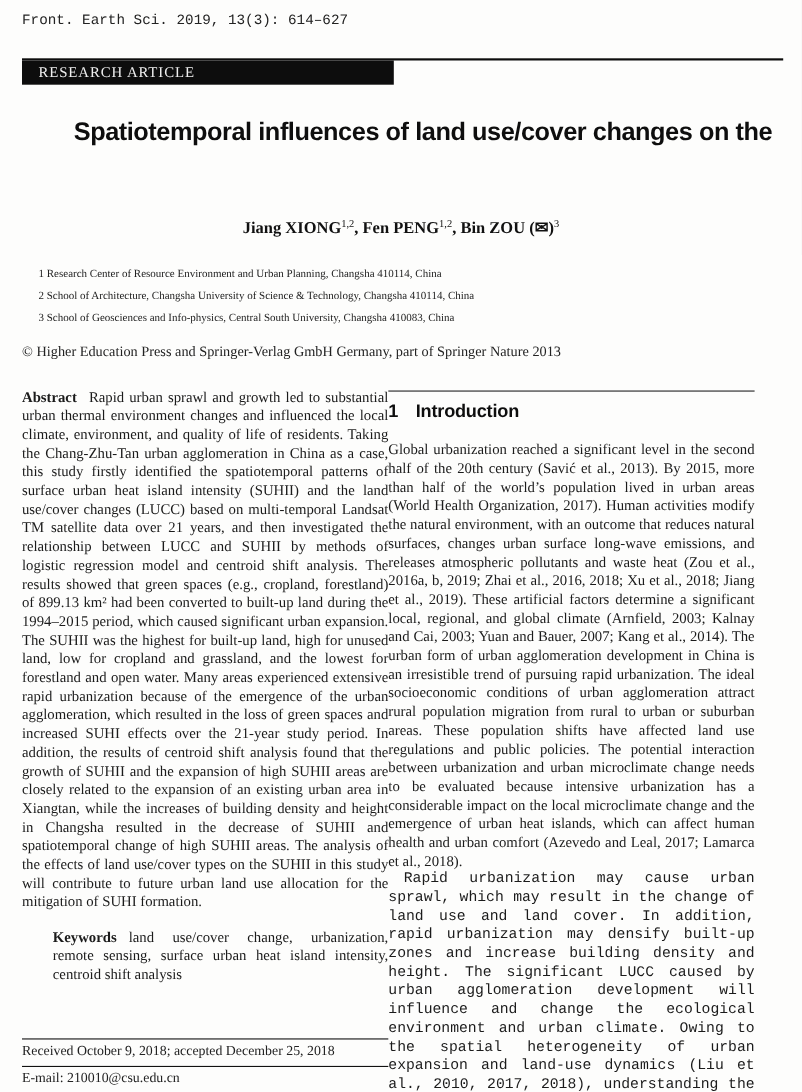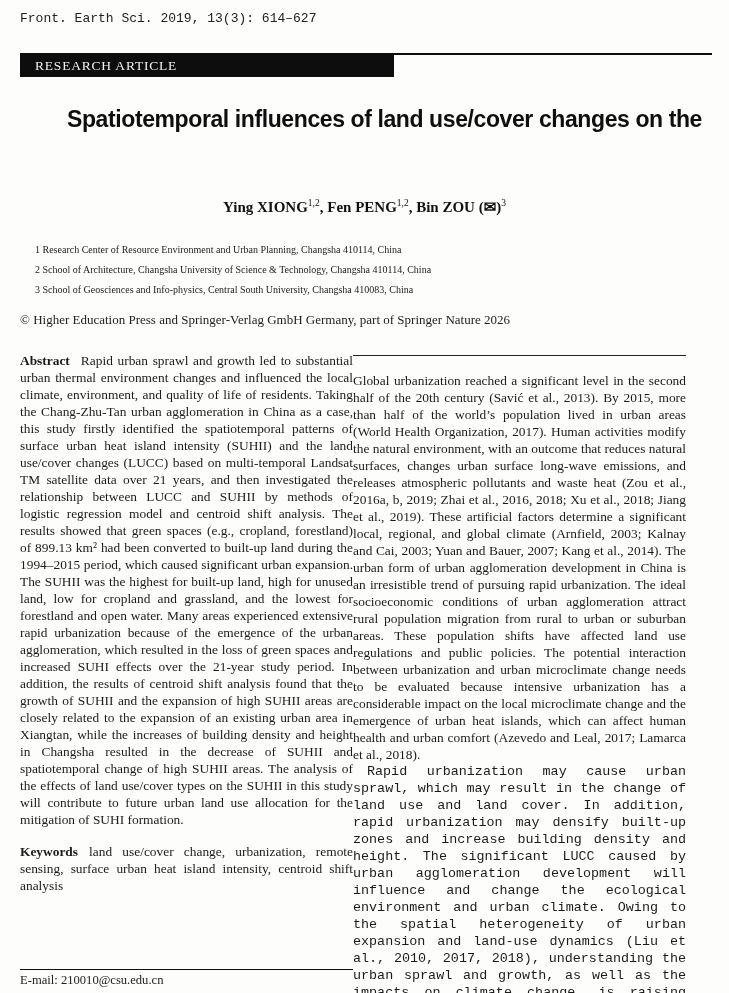--- a/index.html
+++ b/index.html
@@ -18,21 +18,21 @@
     position:absolute; left:20px; top:11px;
     font-size:13px; line-height:16.5px; color:#222;font-family:Liberation Mono, monospace;
   }
   
   .type-bar {
     position:absolute; left:20px; top:53px; width:692px;
     border-top:2px solid #0d0d0d;
   }
   .type-badge {
     background:#0d0d0d; color:#f0f0f0;
-    width:374px; height:22px;
+    width:338px; height:22px;
     font-size:13.5px; line-height:21px;
     padding-left:15px; letter-spacing:0.8px;
   }
   
   .title {
     position:absolute; left:0; top:102px; width:100%;
     text-align:center;
     font-family:"Liberation Sans", sans-serif;
     font-weight:bold; font-size:23px; line-height:34px;
     letter-spacing:-0.4px; color:#0e0e0e;margin-left:20px;
@@ -56,21 +56,21 @@
   .columns {
     position:absolute; left:20px; top:352px; width:692px; height:636px;
     display:flex; 
   }
   .col { width:333px; display:flex; flex-direction:column; }
   .body-par {
     font-size:13.4px; line-height:17px;
     text-align:justify; color:#1b1b1b;
   }
   .lbl { font-weight:bold; margin-right:11px; }
-  .kw-par { margin-top:15px; }
+  .kw-par { margin-top:15px;margin-left:28px; }
   .indent { text-indent:14px;font-family:Liberation Mono, monospace; }
   
   .footnote { margin-top:auto; font-size:12.6px; color:#222; }
   .fn-block { border-top:1.6px solid #111; padding:3px 0 6px 0; }
   .fn-block.last { padding-bottom:0; }
   
   .section-rule { border-top:1.6px solid #222; margin-top:3px; }
   .section-head {
     margin-top:9px;
     font-family:"Liberation Sans", sans-serif;
@@ -91,44 +91,46 @@
   </div>
 
   <div class="type-bar">
     <div class="type-badge">RESEARCH ARTICLE</div>
   </div>
 
   <h1 class="title">
     <span class="tline">Spatiotemporal influences of land use/cover changes on the</span>
   </h1>
 
-  <div class="authors"><span>Ying XIONG</span><sup>1,2</sup><span>, </span><span>Fen PENG</span><sup>1,2</sup><span>, </span><span>Bin ZOU </span><span class="mail-glyph">(✉)</span><sup>3</sup></div>
+  <div class="authors"><span>Jiang XIONG</span><sup>1,2</sup><span>, </span><span>Fen PENG</span><sup>1,2</sup><span>, </span><span>Bin ZOU </span><span class="mail-glyph">(✉)</span><sup>3</sup></div>
 
   <div class="affils">
     <div>1 Research Center of Resource Environment and Urban Planning, Changsha 410114, China</div>
     <div>2 School of Architecture, Changsha University of Science &amp; Technology, Changsha 410114, China</div>
     <div>3 School of Geosciences and Info-physics, Central South University, Changsha 410083, China</div>
   </div>
 
-  <div class="copyright">© Higher Education Press and Springer-Verlag GmbH Germany, part of Springer Nature 2026</div>
+  <div class="copyright">© Higher Education Press and Springer-Verlag GmbH Germany, part of Springer Nature 2013</div>
 
   <div class="columns">
 
     <div class="col">
       <p class="body-par"><span class="lbl">Abstract</span><span>Rapid urban sprawl and growth led to substantial urban thermal environment changes and influenced the local climate, environment, and quality of life of residents. Taking the Chang-Zhu-Tan urban agglomeration in China as a case, this study firstly identified the spatiotemporal patterns of surface urban heat island intensity (SUHII) and the land use/cover changes (LUCC) based on multi-temporal Landsat TM satellite data over 21 years, and then investigated the relationship between LUCC and SUHII by methods of logistic regression model and centroid shift analysis. The results showed that green spaces (e.g., cropland, forestland) of 899.13 km² had been converted to built-up land during the 1994–2015 period, which caused significant urban expansion. The SUHII was the highest for built-up land, high for unused land, low for cropland and grassland, and the lowest for forestland and open water. Many areas experienced extensive rapid urbanization because of the emergence of the urban agglomeration, which resulted in the loss of green spaces and increased SUHI effects over the 21-year study period. In addition, the results of centroid shift analysis found that the growth of SUHII and the expansion of high SUHII areas are closely related to the expansion of an existing urban area in Xiangtan, while the increases of building density and height in Changsha resulted in the decrease of SUHII and spatiotemporal change of high SUHII areas. The analysis of the effects of land use/cover types on the SUHII in this study will contribute to future urban land use allocation for the mitigation of SUHI formation.</span></p>
 
       <p class="body-par kw-par"><span class="lbl">Keywords</span><span>land use/cover change, urbanization, remote sensing, surface urban heat island intensity, centroid shift analysis</span></p>
 
       <div class="footnote">
+        <div class="fn-block">Received October 9, 2018; accepted December 25, 2018</div>
         <div class="fn-block last">E-mail: 210010@csu.edu.cn</div>
       </div>
     </div>
 
     <div class="col">
       <div class="section-rule"></div>
+      <h2 class="section-head"><span class="sec-num">1</span><span>Introduction</span></h2>
 
       <p class="body-par intro-p1">Global urbanization reached a significant level in the second half of the 20th century (Savić et al., 2013). By 2015, more than half of the world’s population lived in urban areas (World Health Organization, 2017). Human activities modify the natural environment, with an outcome that reduces natural surfaces, changes urban surface long-wave emissions, and releases atmospheric pollutants and waste heat (Zou et al., 2016a, b, 2019; Zhai et al., 2016, 2018; Xu et al., 2018; Jiang et al., 2019). These artificial factors determine a significant local, regional, and global climate (Arnfield, 2003; Kalnay and Cai, 2003; Yuan and Bauer, 2007; Kang et al., 2014). The urban form of urban agglomeration development in China is an irresistible trend of pursuing rapid urbanization. The ideal socioeconomic conditions of urban agglomeration attract rural population migration from rural to urban or suburban areas. These population shifts have affected land use regulations and public policies. The potential interaction between urbanization and urban microclimate change needs to be evaluated because intensive urbanization has a considerable impact on the local microclimate change and the emergence of urban heat islands, which can affect human health and urban comfort (Azevedo and Leal, 2017; Lamarca et al., 2018).</p>
       <p class="body-par intro-p2 indent">Rapid urbanization may cause urban sprawl, which may result in the change of land use and land cover. In addition, rapid urbanization may densify built-up zones and increase building density and height. The significant LUCC caused by urban agglomeration development will influence and change the ecological environment and urban climate. Owing to the spatial heterogeneity of urban expansion and land-use dynamics (Liu et al., 2010, 2017, 2018), understanding the urban sprawl and growth, as well as the impacts on climate change, is raising concern in the context of global warming.</p>
     </div>
 
   </div>
 
 </div>
 
 </body></html>

